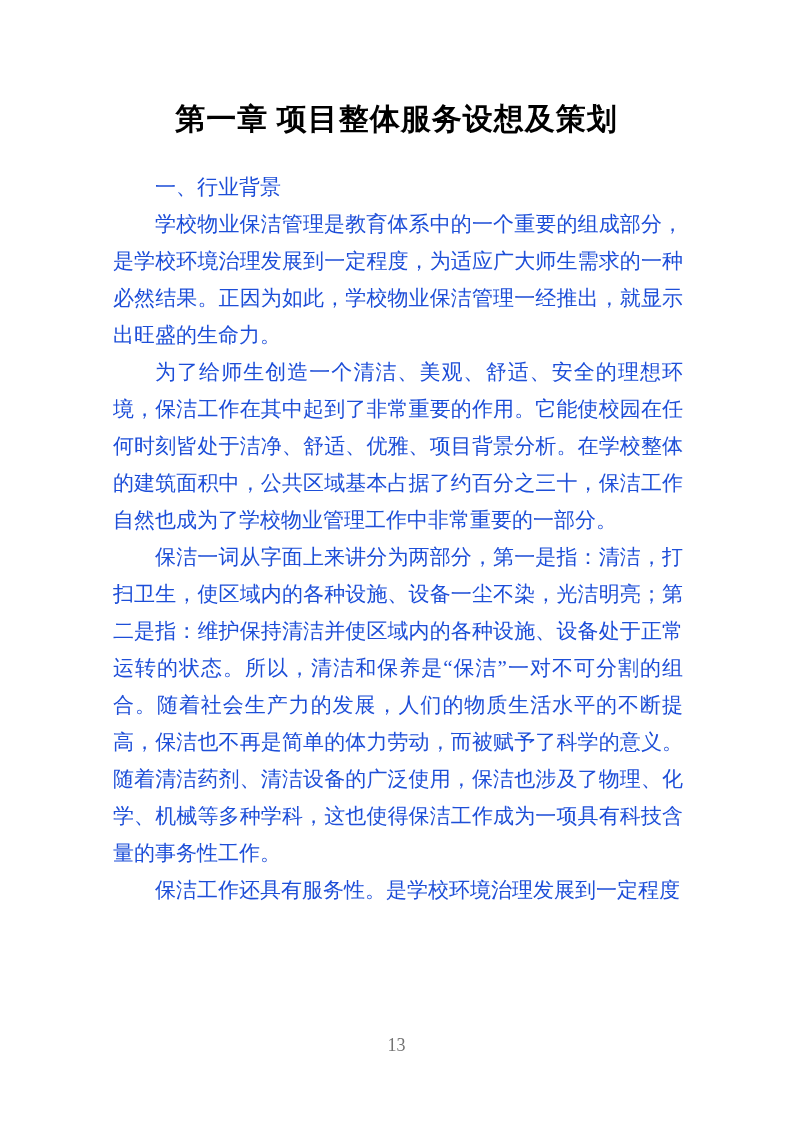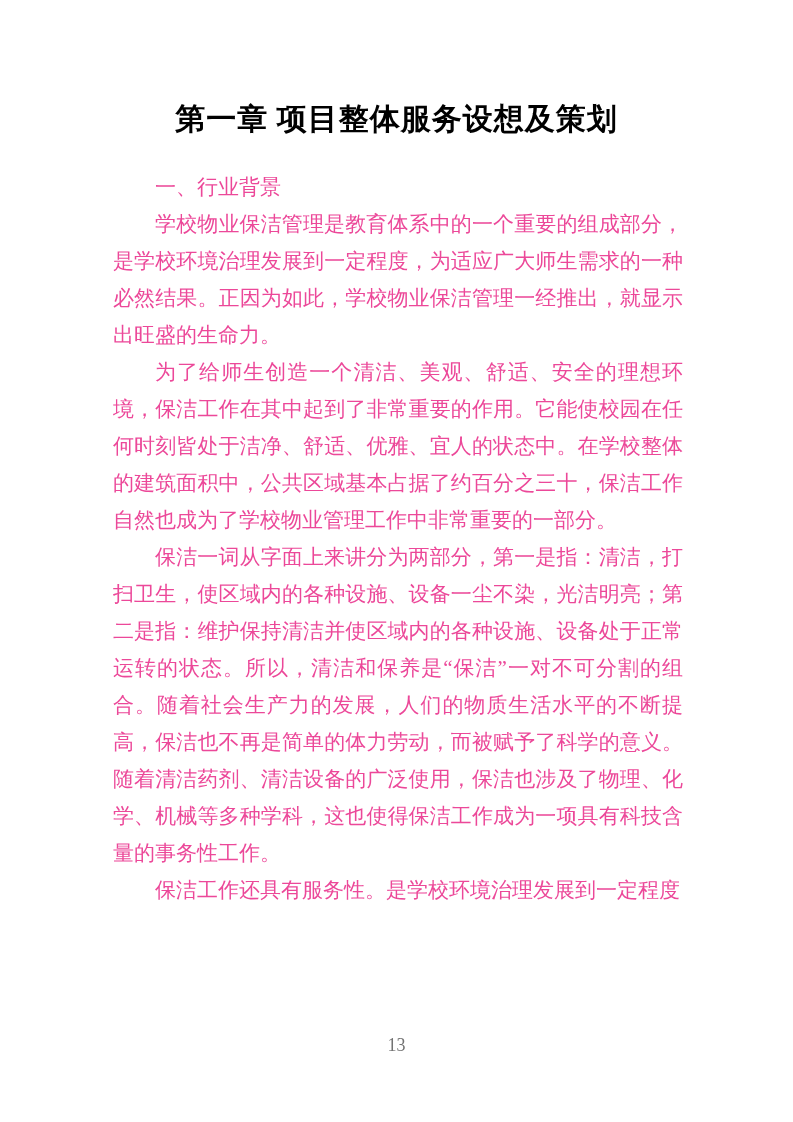--- a/index.html
+++ b/index.html
@@ -30,21 +30,21 @@
       line-height: 26px;
       letter-spacing: 1px;
       color: #000000;
     }
     .body-text {
       margin: 31px 110px 0 113px;
       font-size: 21px;
       line-height: 37px;
       text-align: justify;
       text-justify: inter-character;
-      color: #ec4899;
+      color: #1d4ed8;
     }
     .body-text .section-heading {
       text-indent: 2em;
       font-weight: normal;
       font-size: 21px;
     }
     .body-text p {
       text-indent: 2em;
       font-family: Liberation Serif, serif;
     }
@@ -64,21 +64,21 @@
 <div class="page">
 
   <h1 class="chapter-title">第一章 项目整体服务设想及策划</h1>
 
 
   <div class="body-text">
     <div class="section-heading">一、行业背景</div>
 
     <p>学校物业保洁管理是教育体系中的一个重要的组成部分，是学校环境治理发展到一定程度，为适应广大师生需求的一种必然结果。正因为如此，学校物业保洁管理一经推出，就显示出旺盛的生命力。</p>
 
-    <p>为了给师生创造一个清洁、美观、舒适、安全的理想环境，保洁工作在其中起到了非常重要的作用。它能使校园在任何时刻皆处于洁净、舒适、优雅、宜人的状态中。在学校整体的建筑面积中，公共区域基本占据了约百分之三十，保洁工作自然也成为了学校物业管理工作中非常重要的一部分。</p>
+    <p>为了给师生创造一个清洁、美观、舒适、安全的理想环境，保洁工作在其中起到了非常重要的作用。它能使校园在任何时刻皆处于洁净、舒适、优雅、项目背景分析。在学校整体的建筑面积中，公共区域基本占据了约百分之三十，保洁工作自然也成为了学校物业管理工作中非常重要的一部分。</p>
 
     <p>保洁一词从字面上来讲分为两部分，第一是指：清洁，打扫卫生，使区域内的各种设施、设备一尘不染，光洁明亮；第二是指：维护保持清洁并使区域内的各种设施、设备处于正常运转的状态。所以，清洁和保养是“保洁”一对不可分割的组合。随着社会生产力的发展，人们的物质生活水平的不断提高，保洁也不再是简单的体力劳动，而被赋予了科学的意义。随着清洁药剂、清洁设备的广泛使用，保洁也涉及了物理、化学、机械等多种学科，这也使得保洁工作成为一项具有科技含量的事务性工作。</p>
 
     <p>保洁工作还具有服务性。是学校环境治理发展到一定程度</p>
   </div>
 
   <div class="page-number">13</div>
 
 </div>
 

